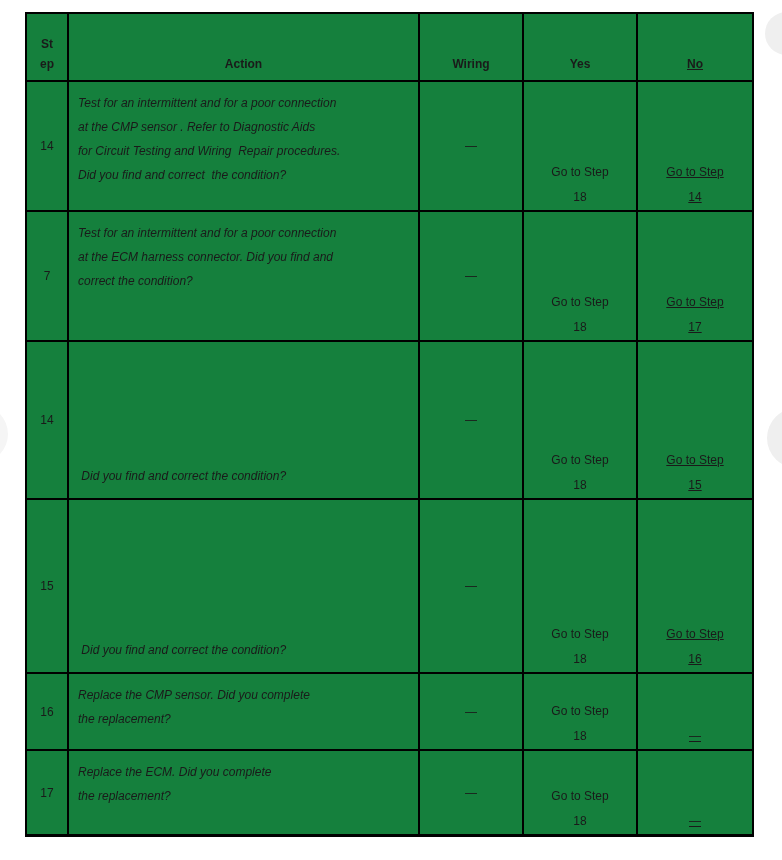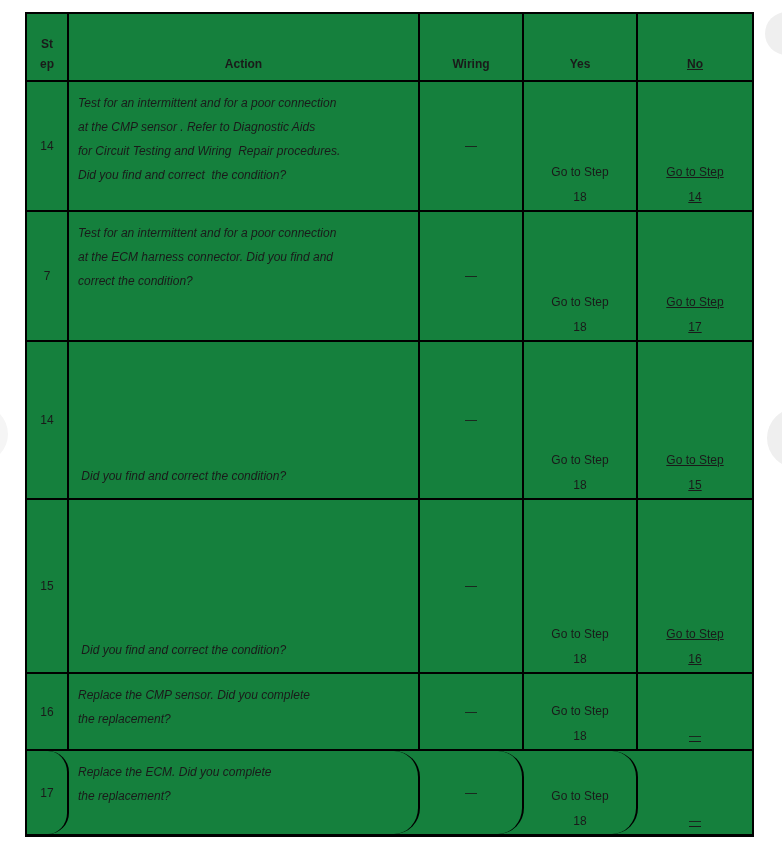--- a/index.html
+++ b/index.html
@@ -32,21 +32,21 @@
     font-size: 12px;
     background: #15803d;
   }
   .row { display: contents; }
   .cell {
     border-right: 2px solid var(--border, #000);
     border-bottom: 2px solid var(--border, #000);
     overflow: hidden;
   }
   .last-col { border-right: none; text-decoration: underline; }
-  .row-last .cell { border-bottom: none; border-radius: 26px; }
+  .row-last .cell { border-bottom: none; }
 
   .hdr {
     display: flex; align-items: flex-end; justify-content: center;
     font-weight: 700; line-height: 20px; padding-bottom: 6px;
     white-space: pre-line; text-align: center;
   }
   .step {
     display: flex; align-items: center; justify-content: center;
     line-height: 24px;
   }

